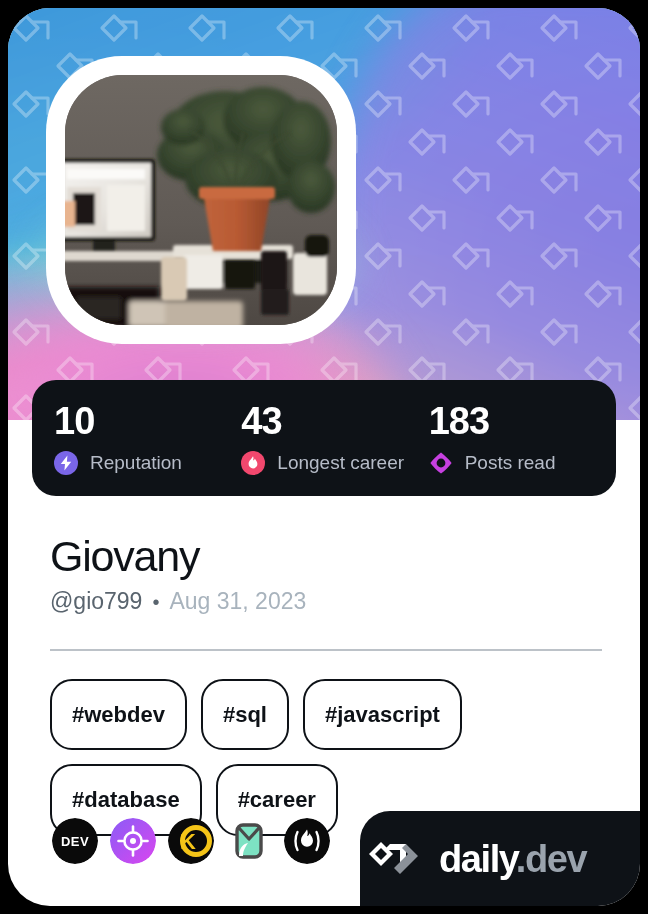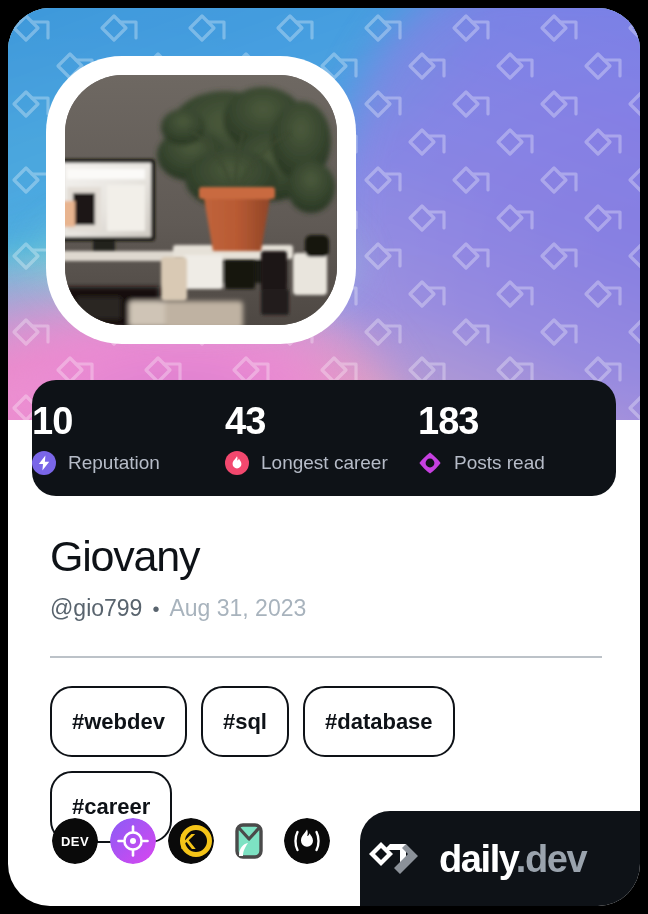--- a/index.html
+++ b/index.html
@@ -90,20 +90,21 @@
 
   
   .stats {
     position:absolute;
     left:24px; top:372px;
     width:584px; height:116px;
     background:#0e1217;
     border-radius:24px;
     display:flex;
     align-items:center;
+    padding-left:22px;
   }
   .stat { width:193px; }
   .stat-value {
     font-size:38px;
     font-weight:bold;
     color:#ffffff;
     line-height:1;
     letter-spacing:-1px;
     margin-bottom:11px;
   }
@@ -124,21 +125,21 @@
     padding:38px 46px 0 42px;
   }
   .name {
     font-size:43px;
     font-weight:normal;
     color:#0e1217;
     letter-spacing:-1.2px;
     line-height:1.05;
   }
   .meta {
-    margin-top:18px;
+    margin-top:11px;
     display:flex;
     align-items:center;
     gap:10px;
     font-size:23px;
     line-height:1;
   }
   .handle { color:#59646e; }
   .dot { color:#59646e; font-size:20px; }
   .joined { color:#a8b3bd; }
 
@@ -364,20 +365,21 @@
       <span class="handle">@gio799</span>
       <span class="dot">•</span>
       <span class="joined">Aug 31, 2023</span>
     </div>
 
     <div class="divider"></div>
 
     <div class="tags">
       <span class="tag">#webdev</span>
       <span class="tag">#sql</span>
+      <span class="tag">#javascript</span>
       <span class="tag">#database</span>
       <span class="tag">#career</span>
     </div>
   </div>
 
   <div class="sources">
 
     <span class="source">
       <svg viewBox="0 0 46 46" aria-hidden="true">
         <circle cx="23" cy="23" r="23" fill="#0a0a0a"></circle>

